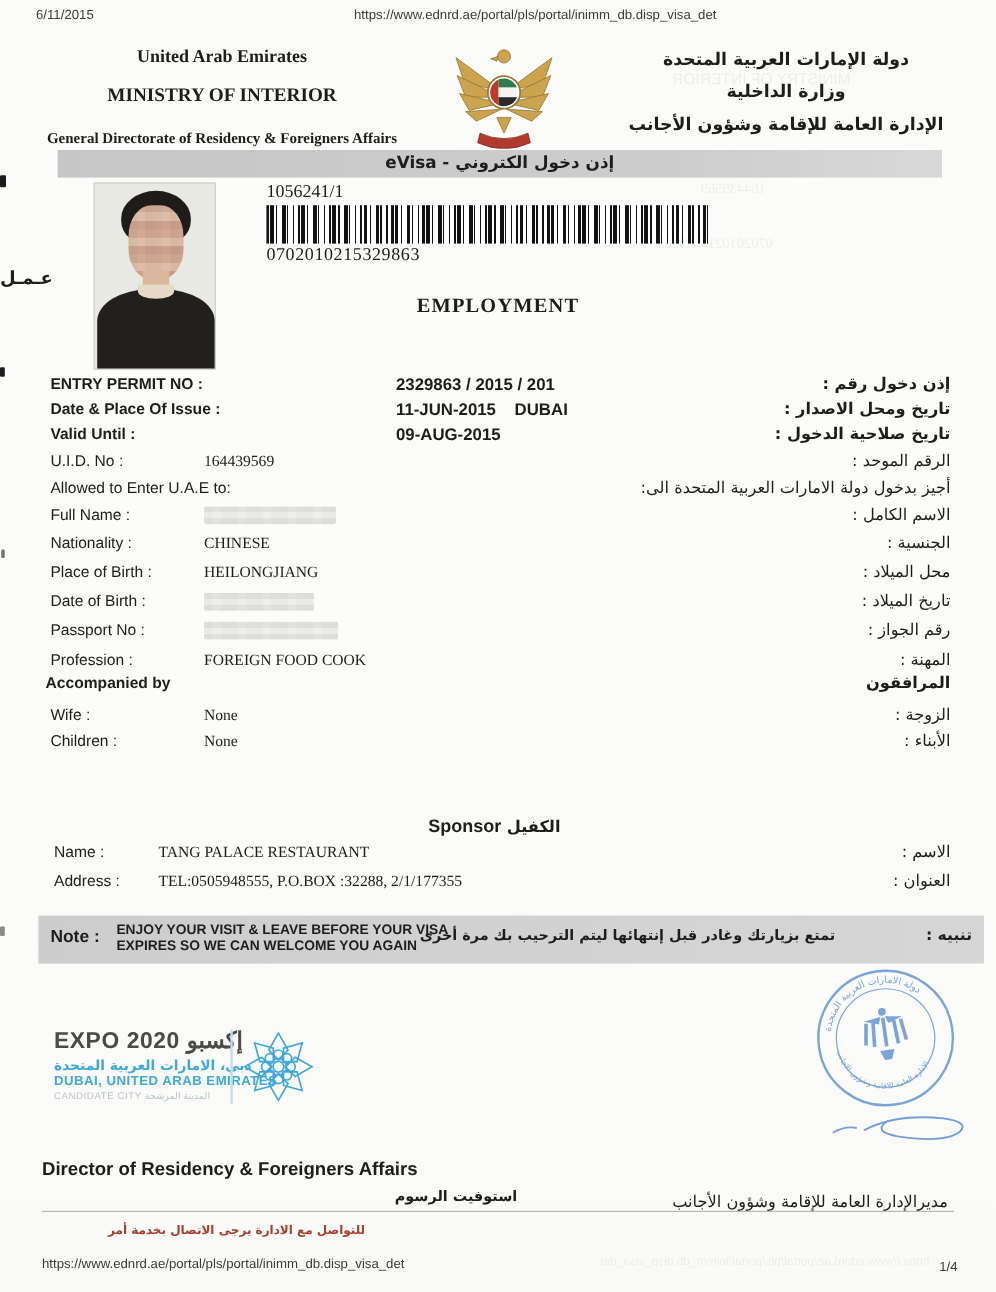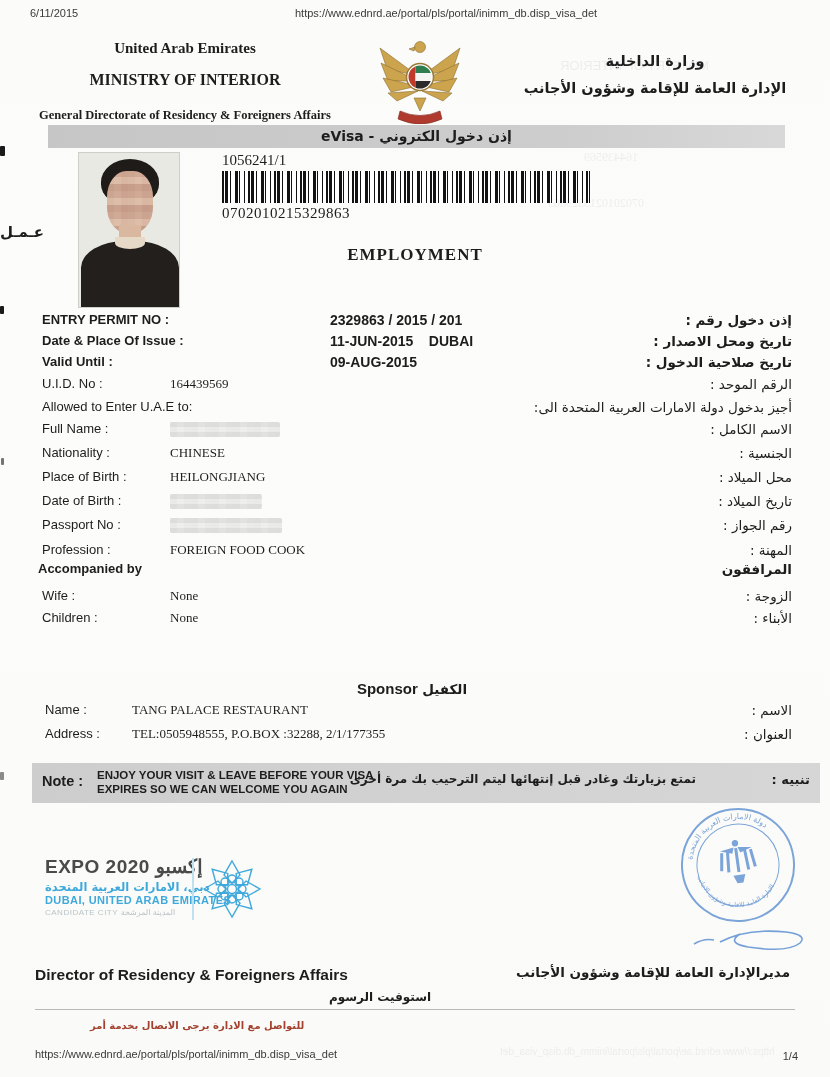--- a/index.html
+++ b/index.html
@@ -82,21 +82,21 @@
   .rosette{left:198px;top:855px;}
   .rosette path,.rosette circle{stroke:var(--expo_blue);fill:none;stroke-width:1.4px;}
   
   .stamp{left:676px;top:803px;transform:rotate(-8deg);opacity:.8;}
   .stampink{color:var(--stamp_blue);}
   .stamp text{fill:var(--stamp_blue);font-size:8px;font-family:"DejaVu Sans",sans-serif;}
   .sig{left:690px;top:918px;}
   .sig path{stroke:var(--stamp_blue);fill:none;stroke-width:1.6px;opacity:.85;}
   
   .dir-en{left:35px;top:966px;font-size:15.5px;font-weight:bold;}
-  .dir-ar{right:40px;top:964px;font-size:13.5px;font-weight:bold;direction:rtl;}
+  .dir-ar{right:40px;top:994px;font-size:13.5px;font-weight:normal;direction:rtl;}
   .fees{left:0;top:990px;width:760px;text-align:center;font-size:12px;font-weight:bold;direction:rtl;}
   .rule{left:35px;top:1009px;width:760px;height:1px;background:#b7b7b7;}
   .contact{left:90px;top:1020px;font-size:10px;font-weight:bold;color:var(--contact_red);direction:rtl;}
   .furl{left:35px;top:1048px;font-size:11px;color:#3a3a3a;}
   .pageno{right:32px;top:1050px;font-size:11px;color:#3a3a3a;}
   
   .ghost{position:absolute;font-size:12px;color:#5a6b7a;opacity:.09;transform:scaleX(-1);white-space:nowrap;filter:blur(.4px);}
   .speck{position:absolute;background:#1a1a1a;border-radius:1px;}
   
   .emblem{left:374px;top:36px;}
@@ -136,20 +136,21 @@
     <g clip-path="url(#flagclip)">
       <rect x="34" y="29" width="7.5" height="24" fill="#bf3a2b"></rect>
       <rect x="41.5" y="29" width="17" height="8" fill="#2e7d4f"></rect>
       <rect x="41.5" y="37" width="17" height="8" fill="#f4f4f2"></rect>
       <rect x="41.5" y="45" width="17" height="8" fill="#2b2b2b"></rect>
     </g>
     <path d="M26,75 q20,9 40,0 l2,8 q-22,10 -44,0 z" fill="#b03a2e" stroke="#7d2a20" stroke-width="0.6"></path>
   </svg>
 
   <div class="abs hdr-ar ar" dir="rtl">
+    <div>دولة الإمارات العربية المتحدة</div>
     <div class="g">وزارة الداخلية</div>
     <div class="g">الإدارة العامة للإقامة وشؤون الأجانب</div>
   </div>
 
   <div class="abs banner ar" dir="rtl">إذن دخول الكتروني - eVisa</div>
 
   <div class="abs photo">
     <div class="hair"></div>
     <div class="face"></div>
     <div class="neck"></div>

